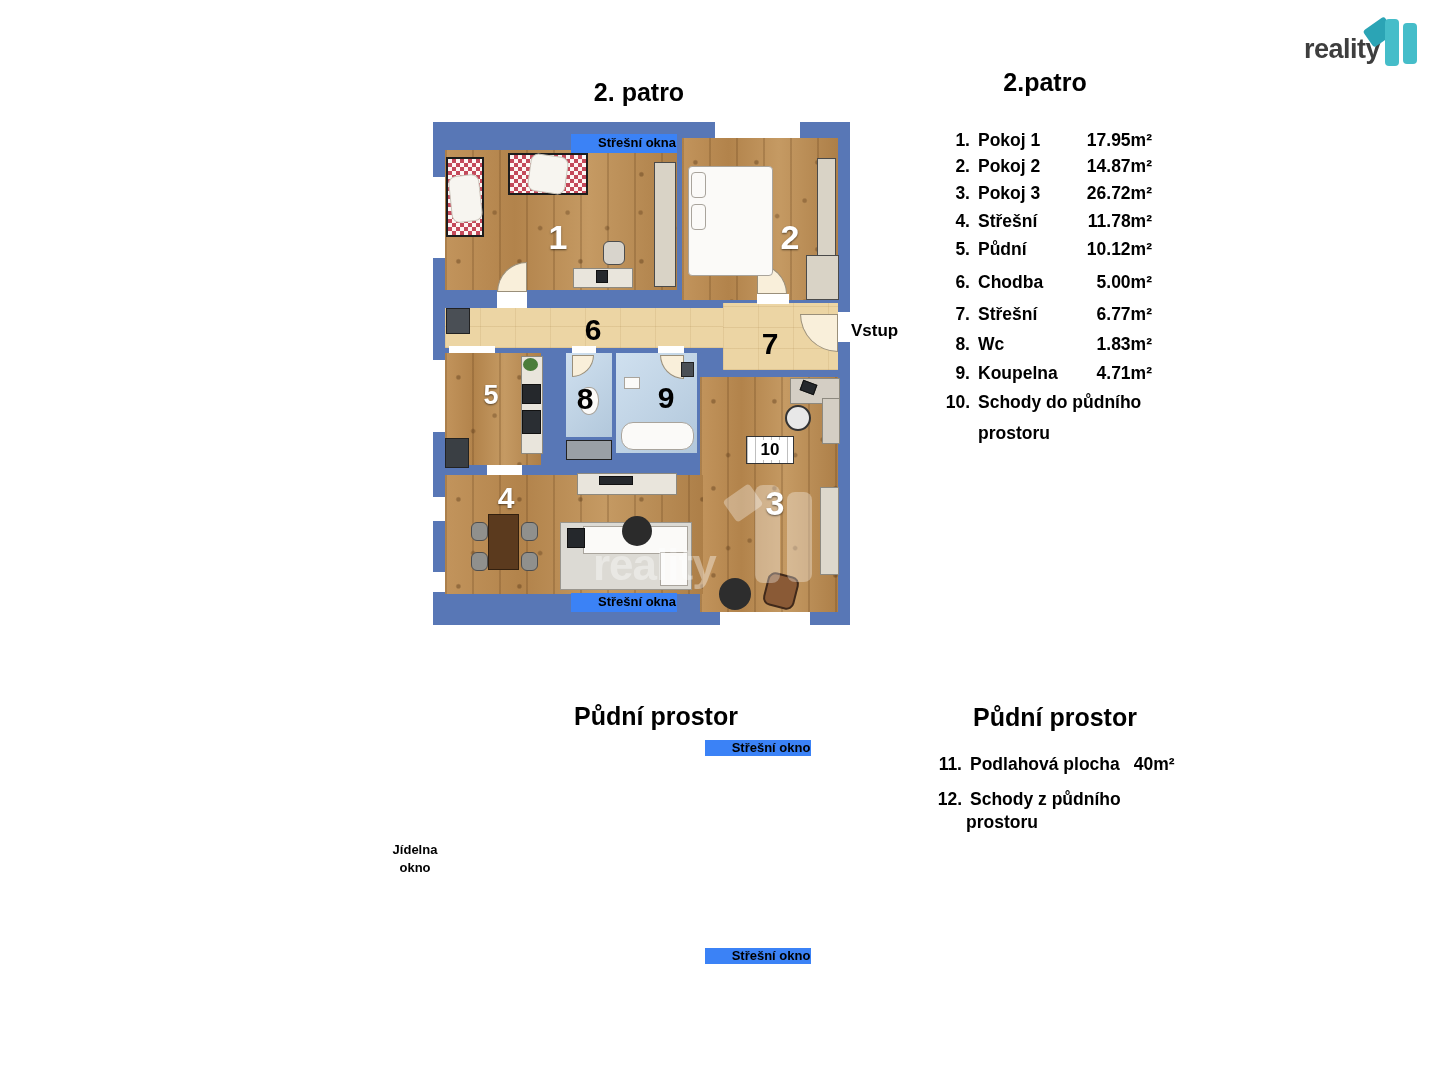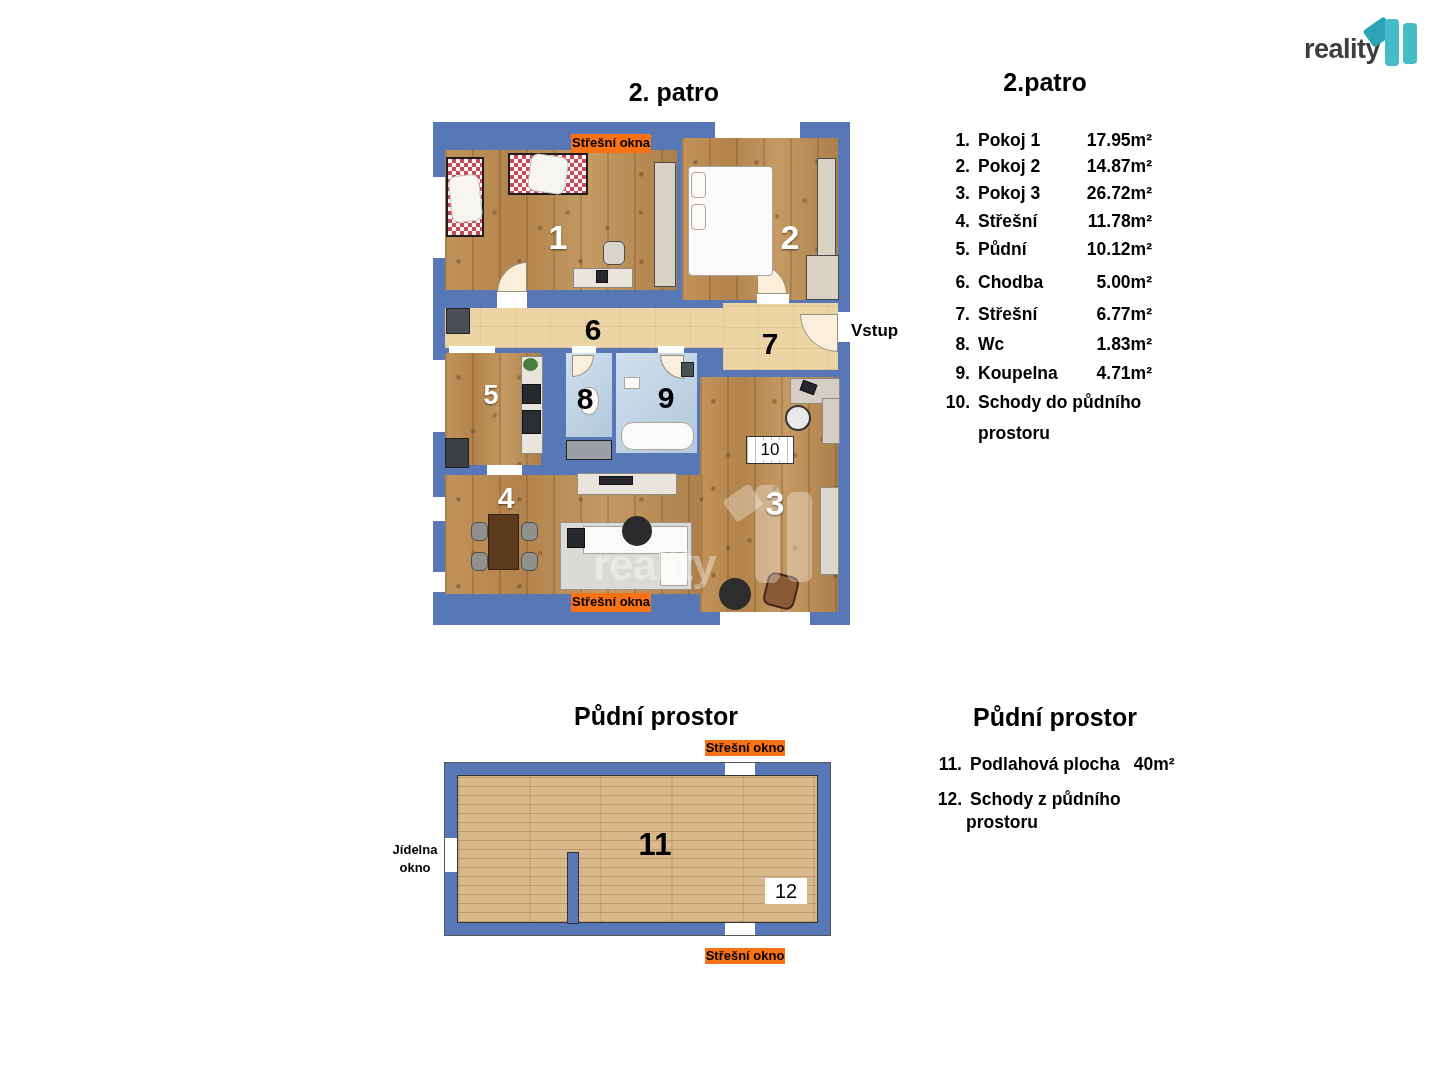--- a/index.html
+++ b/index.html
@@ -26,22 +26,22 @@
     background-image:
       repeating-linear-gradient(0deg, rgba(150,110,50,.14) 0 1px, transparent 1px 21px),
       repeating-linear-gradient(90deg, rgba(150,110,50,.12) 0 1px, transparent 1px 35px);}
   .bath{background-color:#bdd4e9;background-image:linear-gradient(135deg, rgba(255,255,255,.28), rgba(0,0,0,.06));}
   .gap{background:#fff;}
   .closet{background:#d9d3c6;border:1px solid #4a4a4a;box-sizing:border-box;}
   .arc{background:#f9efda;border:1px solid #9a8f7a;box-sizing:border-box;}
   
   .num-w{color:#fff;font-weight:bold;text-shadow:0 1px 2px rgba(0,0,0,.55);line-height:1;}
   .num-b{color:#000;font-weight:bold;line-height:1;}
-  .wbox{background:#fff;color:#000;font-weight:normal;display:flex;align-items:center;justify-content:center;box-sizing:border-box;}
-  .sklabel{font-weight:bold;font-size:13px;color:#000;background:#f97316;display:flex;align-items:center;justify-content:center;text-align:center;line-height:1.25;}
+  .wbox{background:#fff;color:#000;font-weight:bold;display:flex;align-items:center;justify-content:center;box-sizing:border-box;}
+  .sklabel{font-weight:bold;font-size:13px;color:#000;background:#3b82f6;display:flex;align-items:center;justify-content:center;text-align:center;line-height:1.25;padding-left:26px;}
   
   .furn{box-sizing:border-box;}
   .bed-check{background:repeating-conic-gradient(#c4495a 0% 25%, #fdf6f4 0% 50%) 0 0/8px 8px;border:2px solid #1c1c1c;}
   .duvet{background:#f7f5f0;border:1px solid #c9c4ba;border-radius:8px;}
   .gray-box{background:#4a4f55;border:1px solid #222;}
   .dark-box{background:#25282c;border:1px solid #111;}
   .lightunit{background:#e9e5dc;border:1px solid #8d897f;}
   .chair{background:#90908d;border:1px solid #4d4d4d;border-radius:6px;}
   .white-furn{background:#fbfaf8;border:1px solid #a9a49c;}
   
@@ -57,21 +57,21 @@
 
 <div class="canvas">
 
   <div class="abs" style="left:1300px;top:12px;width:130px;height:60px;">
     <span class="abs logo-text" style="left:4px;top:22px;">reality</span>
     <div class="abs" style="left:66px;top:10px;width:26px;height:20px;background:#2ba4b5;border-radius:3px;transform:rotate(-35deg);"></div>
     <div class="abs" style="left:85px;top:7px;width:14px;height:47px;background:#45bdc9;border-radius:4px;"></div>
     <div class="abs" style="left:103px;top:11px;width:14px;height:41px;background:#45bdc9;border-radius:4px;"></div>
   </div>
 
-  <div class="abs title" style="left:559px;top:78px;width:160px;text-align:right;">2. patro</div>
+  <div class="abs title" style="left:559px;top:78px;width:160px;">2. patro</div>
   <div class="abs title" style="left:960px;top:68px;width:170px;">2.patro</div>
 
   <div class="abs lrow" style="left:942px;top:130px;width:210px;">
     <span class="lnum">1.</span>
       <span class="lname">Pokoj 1</span>
       <span class="larea">17.95m²</span>
   </div>
   <div class="abs lrow" style="left:942px;top:156px;width:210px;">
     <span class="lnum">2.</span>
       <span class="lname">Pokoj 2</span>
@@ -238,29 +238,20 @@
       <span style="margin-left:14px;">40m²</span>
   </div>
   <div class="abs lrow" style="left:932px;top:789px;">
     <span class="lnum" style="width:30px;">12.</span>
       <span class="lname">Schody z půdního</span>
   </div>
   <div class="abs lrow" style="left:966px;top:812px;">
     <span>prostoru</span>
   </div>
 
-  <div class="abs wall" style="left:445px;top:763px;width:385px;height:172px;outline:1px solid #555;">
-    <div class="abs wood-attic" style="left:12px;top:12px;width:361px;height:148px;"></div>
-    <div class="abs wall" style="left:122px;top:89px;width:12px;height:72px;border:1px solid #333;box-sizing:border-box;"></div>
-    <div class="abs gap" style="left:280px;top:0;width:30px;height:12px;"></div>
-    <div class="abs gap" style="left:280px;top:160px;width:30px;height:12px;"></div>
-    <div class="abs gap" style="left:0;top:75px;width:12px;height:34px;"></div>
-    <div class="abs num-b" style="left:187px;top:66px;width:46px;font-size:31px;text-align:center;">11</div>
-    <div class="abs wbox" style="left:320px;top:115px;width:42px;height:26px;font-size:20px;">12</div>
-  </div>
 
   <div class="abs sklabel" style="left:705px;top:740px;width:80px;height:16px;">Střešní okno</div>
   <div class="abs sklabel" style="left:705px;top:948px;width:80px;height:16px;">Střešní okno</div>
   <div class="abs" style="left:390px;top:841px;width:50px;text-align:center;font-weight:bold;font-size:13px;line-height:1.35;">
     <div>Jídelna</div>
     <div>okno</div>
   </div>
 
 </div>
 

